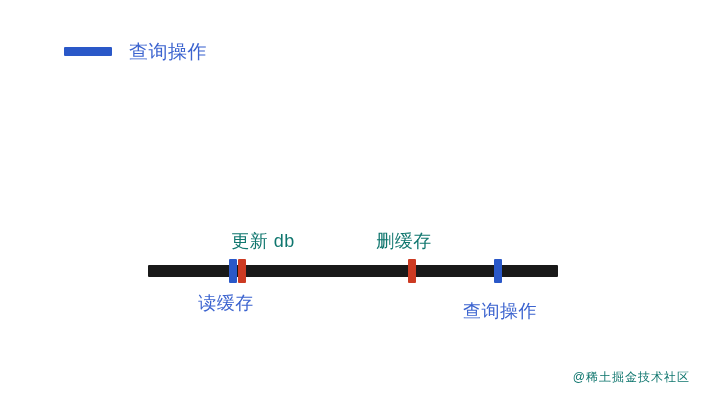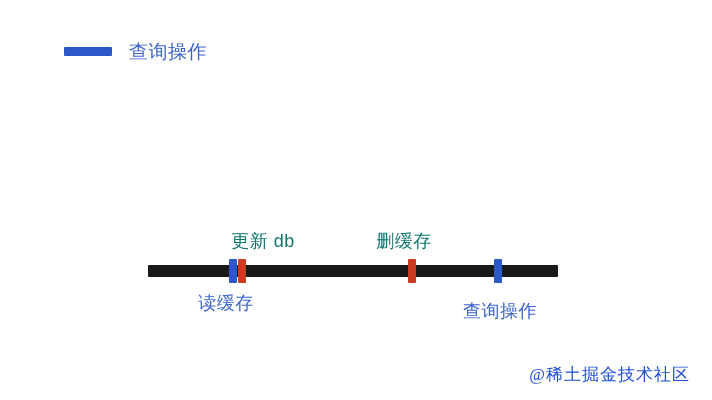--- a/index.html
+++ b/index.html
@@ -83,25 +83,24 @@
   .event-label.blue { color: #3b63cf; }
   .event-label.red  { color: #0f766e; }
   .event-label.center { transform: translateX(-50%); }
   .event-label.two-line { text-align: center; }
 
   
   .watermark {
     position: absolute;
     right: 22px;
     bottom: 14px;
-    font-size: 17px;
-    color: #1d4ed8;
+    font-size: 12px;
+    color: #0f766e;
     letter-spacing: 1px;
     white-space: nowrap;
-    font-family: Liberation Serif, serif;
   }
 </style>
 </head>
 <body>
 
 <div id="canvas">
 
   <div class="legend">
     <div class="legend-row">
       <span class="legend-swatch blue"></span>

